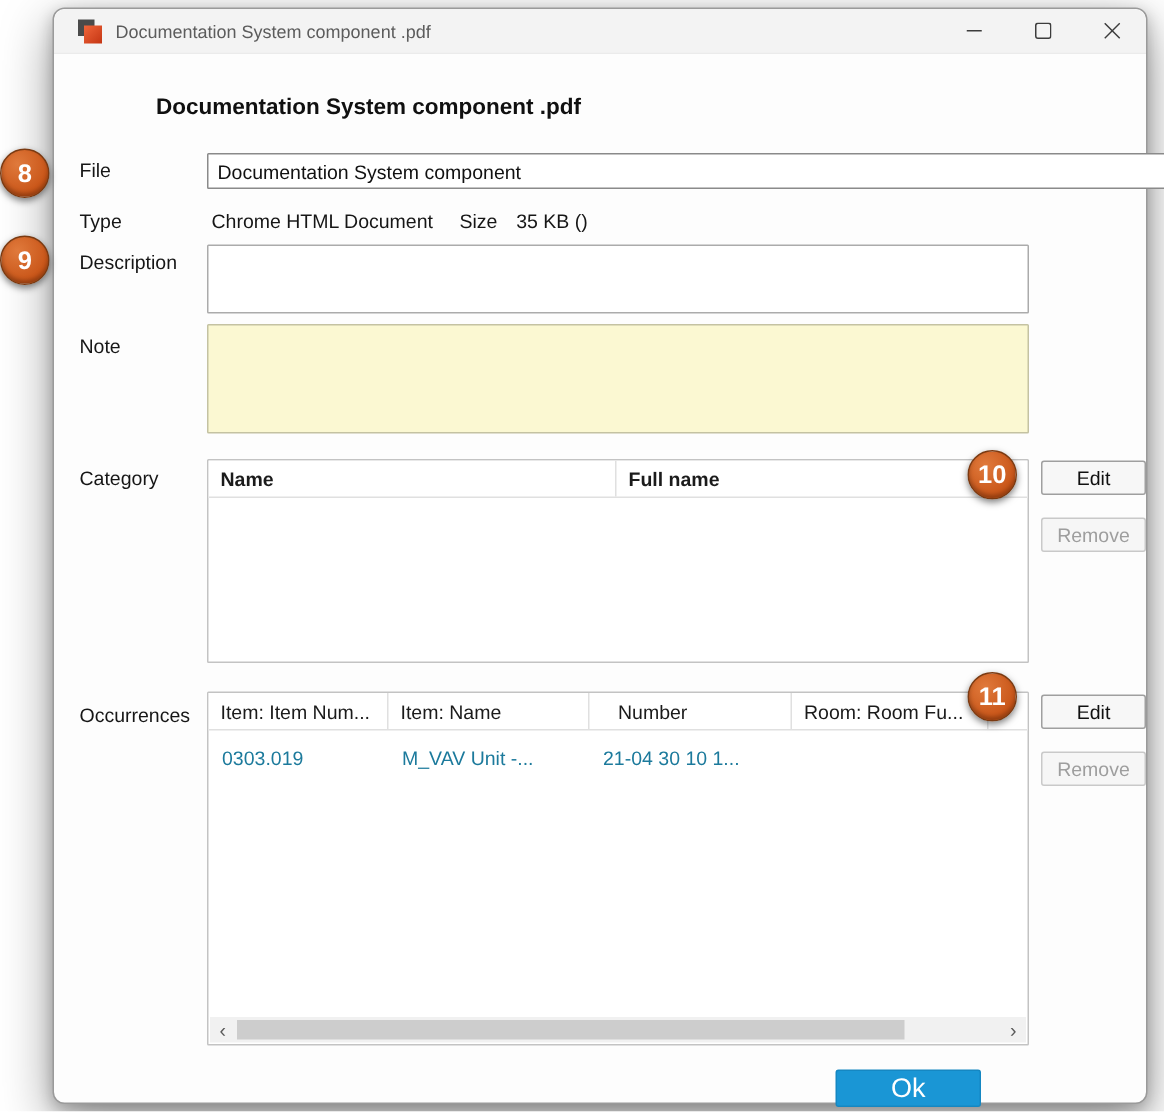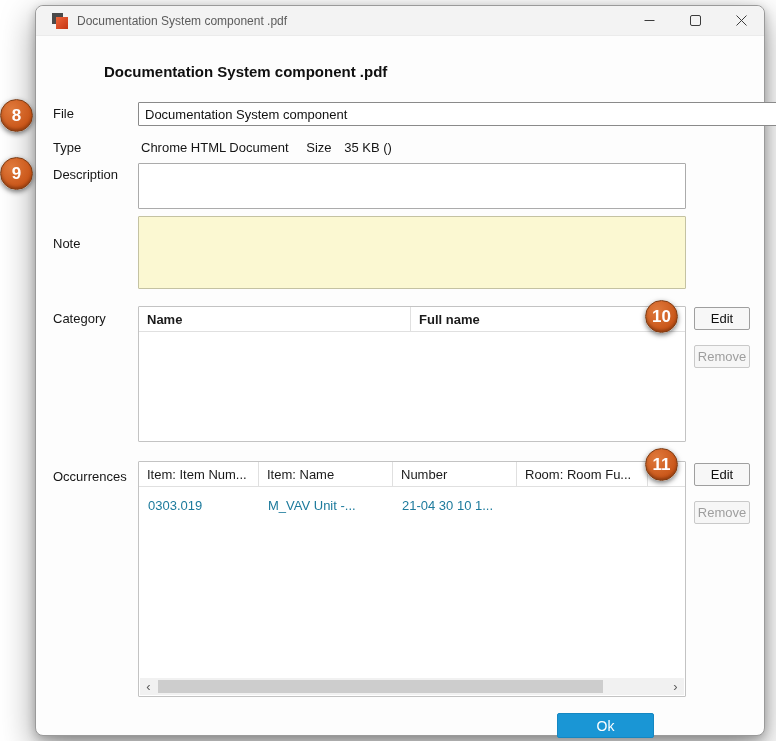--- a/index.html
+++ b/index.html
@@ -41,26 +41,26 @@
   .th { font-size: 13px; color: #1b1b1b; padding: 0 8px; display: flex; align-items: center;
         border-right: 1px solid #e0e0e0; white-space: nowrap; overflow: hidden; flex: 0 0 auto; }
   .tbl-row { display: flex; height: 22px; align-items: center; margin-top: 7px; }
   .td { font-size: 13px; color: #1c7a9c; padding: 0 9px; white-space: nowrap; overflow: hidden; flex: 0 0 auto; }
 
   .hscroll { position: absolute; left: 1px; right: 1px; bottom: 1px; height: 17px; background: #f1f1f1;
              display: flex; align-items: center; justify-content: space-between; }
   .scroll-arrow { width: 17px; text-align: center; font-size: 13px; color: #5a5a5a; line-height: 17px; user-select: none; }
   .scroll-thumb { position: absolute; left: 18px; top: 2px; width: 445px; height: 13px; background: #cdcdcd; }
 
-  .side-btn { position: absolute; left: 658px; width: 56px; height: 23px; font-family: inherit; font-size: 13px;
+  .side-btn { position: absolute; left: 658px; width: 70px; height: 23px; font-family: inherit; font-size: 13px;
               color: #101010; background: #f7f7f7; border: 1px solid #9f9f9f; border-radius: 2px; }
   .side-btn.disabled { color: #9e9e9e; border-color: #c9c9c9; background: #f6f6f6; }
 
   .ok-btn { position: absolute; left: 521px; top: 707px; width: 97px; height: 25px; font-family: inherit;
-            font-size: 14px; color: #ffffff; background: #1a96d5; border: 1px solid #1587c2; border-radius: 2px; }
+            font-size: 18px; color: #ffffff; background: #1a96d5; border: 1px solid #1587c2; border-radius: 2px; }
   .cancel-btn { position: absolute; left: 626px; top: 707px; width: 97px; height: 25px; font-family: inherit;
                 font-size: 13px; color: #111111; background: #ededed; border: 1px solid #b4b4b4; border-radius: 2px; }
 
   .badge { position: absolute; width: 33px; height: 33px; border-radius: 50%;
            background: radial-gradient(circle at 35% 30%, #e07a3c, #c85417 72%);
            border: 1px solid #7a3a12;
            box-shadow: 0 2px 5px rgba(0,0,0,.5), inset 0 -2px 3px rgba(0,0,0,.28);
            color: #ffffff; font-size: 17px; font-weight: bold;
            display: flex; align-items: center; justify-content: center; z-index: 20; }
 </style>
@@ -105,39 +105,39 @@
     <div class="lbl" style="top:134px;">Type</div>
     <div class="type-row">
       <span>Chrome HTML Document</span>
       <span class="size-label">Size</span>
       <span class="size-value">35 KB ()</span>
     </div>
 
     <div class="lbl" style="top:161px;">Description</div>
     <textarea class="area" style="top: 157px; height: 46px;"></textarea>
 
-    <div class="lbl" style="top:217px;margin-top:13px;">Note</div>
+    <div class="lbl" style="top:217px;">Note</div>
     <textarea class="area note" style="top: 210px; height: 73px;"></textarea>
 
     <div class="lbl" style="top:305px;">Category</div>
     <div class="tbl" style="top:300px; height:136px;font-weight:bold;">
       <div class="tbl-head">
         <div class="th" style="width:272px;">Name</div>
         <div class="th" style="flex:1 1 auto; border-right:0;">Full name</div>
       </div>
     </div>
     <button class="side-btn" style="top:301px;">Edit</button>
     <button class="side-btn disabled" style="top:339px;">Remove</button>
 
     <div class="lbl" style="top:463px;">Occurrences</div>
     <div class="tbl" style="top:455px; height:236px;">
       <div class="tbl-head">
         <div class="th" style="width:120px;">Item: Item Num...</div>
         <div class="th" style="width:134px;">Item: Name</div>
-        <div class="th" style="width:124px;">Number</div>
+        <div class="th" style="width:124px;margin-left:11px;">Number</div>
         <div class="th" style="width:131px;text-align:right;">Room: Room Fu...</div>
         <div class="th" style="flex:1 1 auto; border-right:0;"></div>
       </div>
       <div class="tbl-row">
         <div class="td" style="width:120px;">0303.019</div>
         <div class="td" style="width:134px;">M_VAV Unit -...</div>
         <div class="td" style="width:124px;">21-04 30 10 1...</div>
         <div class="td" style="width:131px;"></div>
       </div>
       <div class="hscroll">

